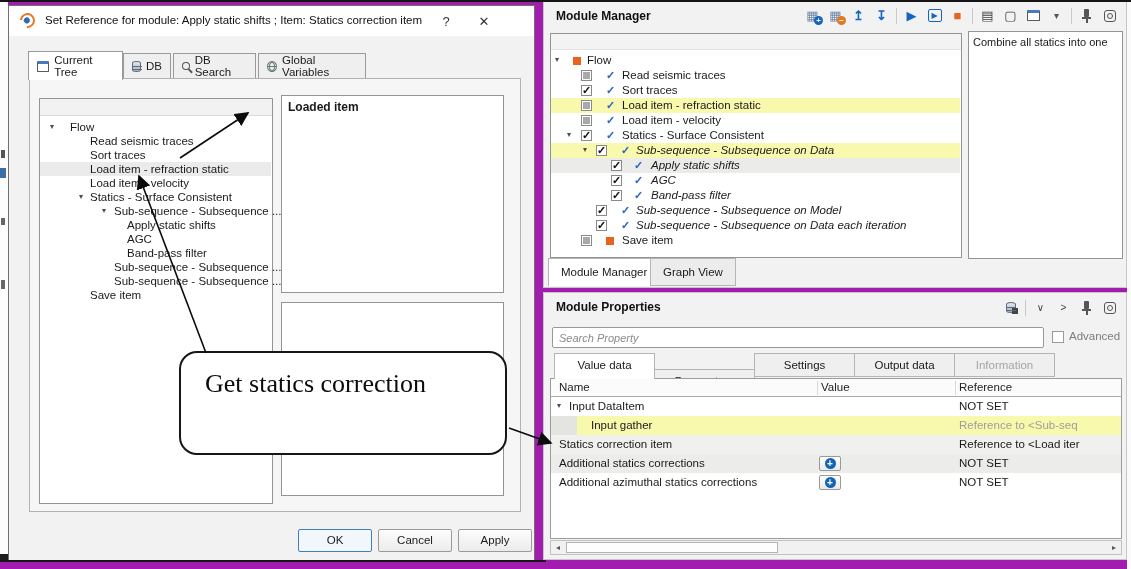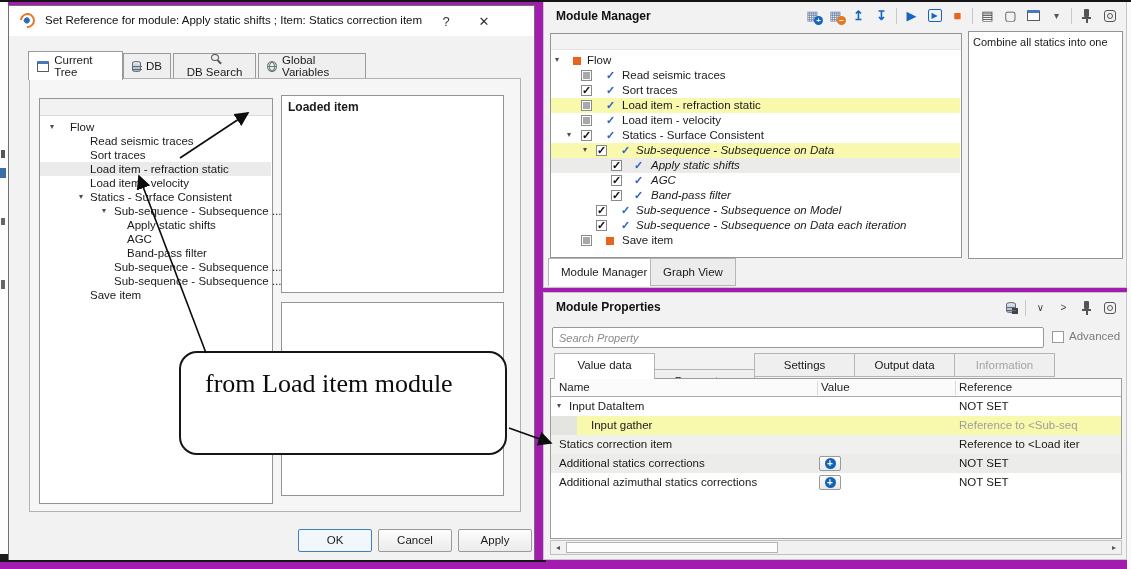--- a/index.html
+++ b/index.html
@@ -167,21 +167,21 @@
     </div>
     <div id="dlg-tabbar">
         <div class="dtab active" style="left: 19px; width: 95px;">
           <span class="win-ic"></span>
           <span>Current Tree</span>
         </div>
         <div class="dtab" style="left: 114px; width: 48px;">
           <span class="db-ic"></span>
           <span>DB</span>
         </div>
-        <div class="dtab" style="left: 164px; width: 83px; flex-direction: column;">
+        <div class="dtab" style="left: 164px; width: 83px;">
           <span class="mag-ic"></span>
           <span>DB Search</span>
         </div>
         <div class="dtab" style="left: 249px; width: 108px;">
           <span class="globe-ic"></span>
           <span>Global Variables</span>
         </div>
       </div>
     <div id="dlg-frame"></div>
     <div class="whitebox" id="dlg-tree-box">
@@ -234,21 +234,21 @@
     <div class="whitebox" id="loaded-box">
       <div id="loaded-label">Loaded item</div>
     </div>
     <div class="whitebox" id="dlg-box2"></div>
     <div class="dlg-btn default" style="left:289px;">OK</div>
     <div class="dlg-btn" style="left:369px;">Cancel</div>
     <div class="dlg-btn" style="left:449px;">Apply</div>
   </div>
 
   <div id="callout">
-    <div>from Load item module</div>
+    <div>Get statics correction</div>
   </div>
 
   <div class="panel" id="mm-panel">
     <div class="panel-title">Module Manager</div>
     <div class="toolbar" id="mm-toolbar" style="right:8px; top:5px;">
         <span class="tb-ic">
           <span class="g" style="color: rgb(114, 137, 168);">▦</span>
           <span class="tb-badge" style="background: rgb(21, 101, 192);">+</span>
         </span>
         <span class="tb-ic">

